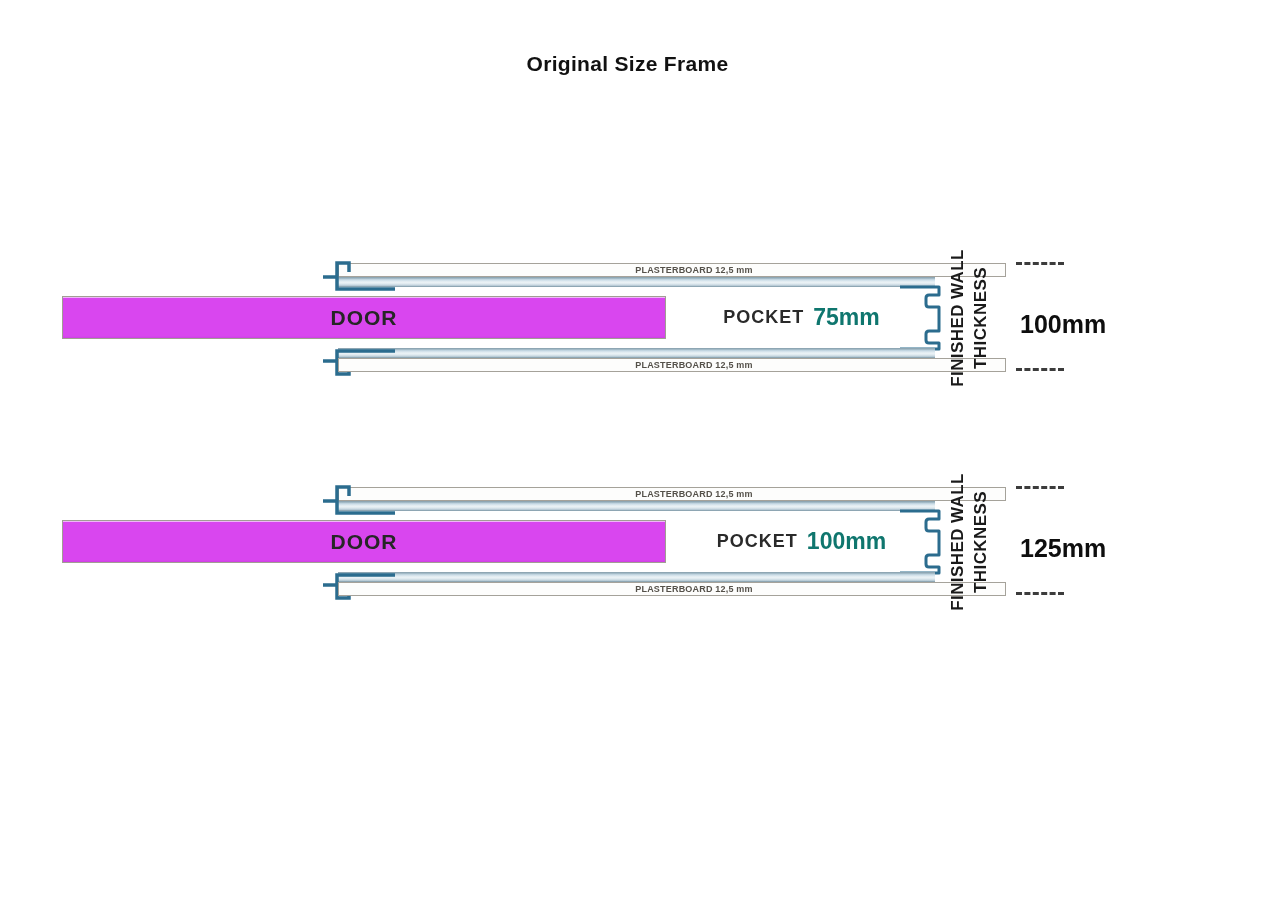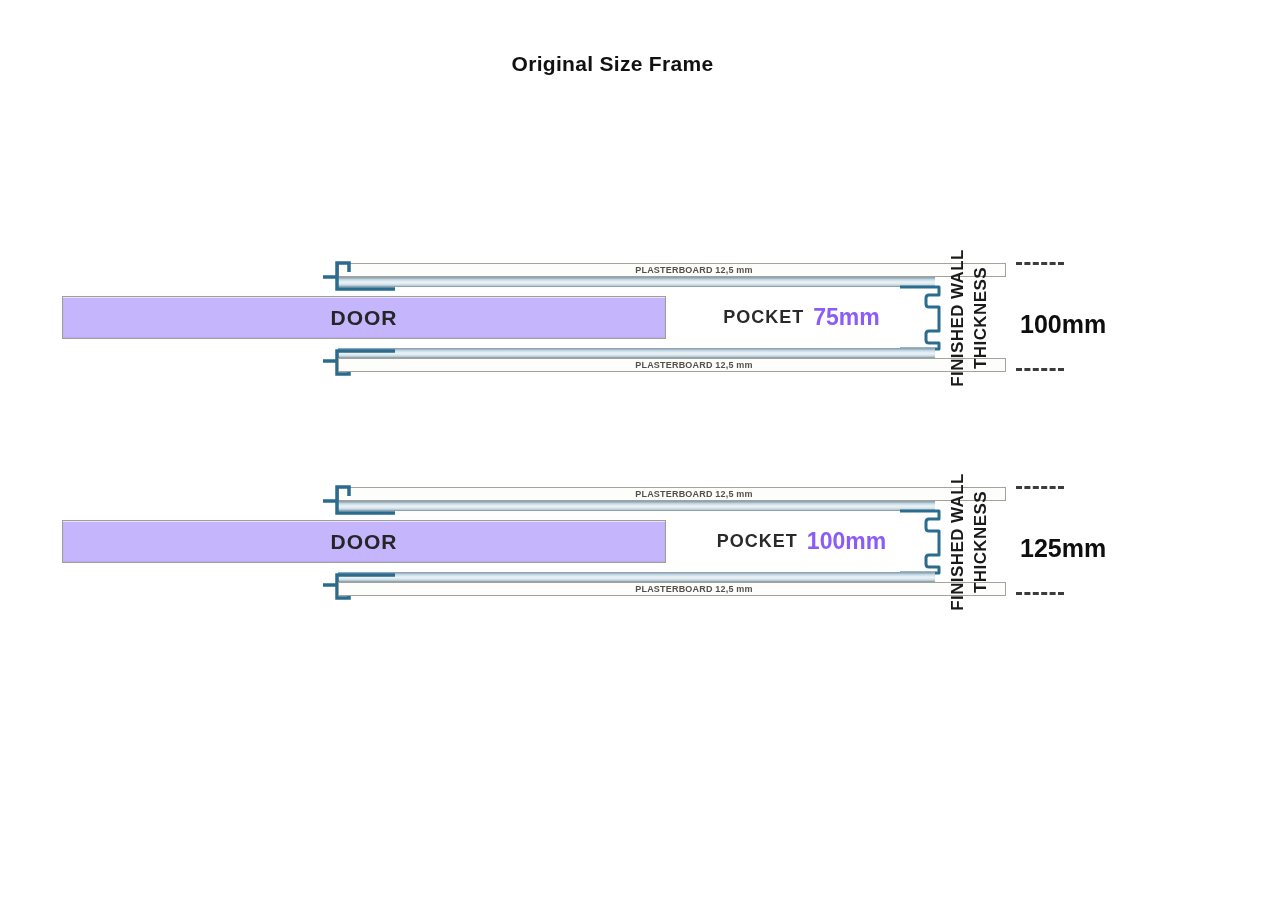--- a/index.html
+++ b/index.html
@@ -1,21 +1,21 @@
 <!DOCTYPE html>
 <html><head>
 <meta charset="utf-8">
 <style>
   html,body{margin:0;padding:0;background:#ffffff;}
   body{
     width:1280px;height:922px;position:relative;overflow:hidden;
     font-family:"Liberation Sans", sans-serif;color:#1c1c1c;
   }
   .title{
-    position:absolute;left:0;top:52px;width:1225px;text-align:center;
+    position:absolute;left:15px;top:52px;width:1225px;text-align:center;
     font-size:21px;font-weight:bold;letter-spacing:.3px;color:#111;
   }
   .diagram{position:absolute;left:0;width:1280px;height:170px;}
   .d1{top:263px;}
   .d2{top:487px;}
 
   .strip{
     position:absolute;left:338px;width:668px;height:14px;box-sizing:border-box;
     background:#fdfdfc;border:1px solid #a5a29a;
   }
@@ -29,32 +29,32 @@
   .band{
     position:absolute;left:338px;width:597px;height:10px;
     background:linear-gradient(180deg,#93adba 0%,#c9dbe6 22%,#ecf3f6 52%,#dde8ee 75%,#aec3cf 100%);
     border-top:1px solid #8ea6b3;border-bottom:1px solid #8ea6b3;box-sizing:border-box;
   }
   .band-top{top:14px;}
   .band-bottom{top:85px;}
 
   .door{
     position:absolute;left:62px;top:33px;width:604px;height:43px;box-sizing:border-box;
-    background:#c4b5fd;border:1px solid #a19e93;
+    background:#d946ef;border:1px solid #a19e93;
     box-shadow:inset 0 1px 0 rgba(255,255,255,.6), inset 0 -1px 2px rgba(0,0,0,.06);
     display:flex;align-items:center;justify-content:center;
   }
   .door-label{font-size:21px;font-weight:bold;letter-spacing:1px;color:#262626;}
 
   .pocket{
     position:absolute;left:668px;top:33px;width:267px;height:43px;
     display:flex;align-items:center;justify-content:center;gap:9px;white-space:nowrap;
   }
   .pocket .p1{font-size:18px;font-weight:bold;letter-spacing:1px;color:#2a2a2a;}
-  .pocket .p2{font-size:23px;font-weight:bold;color:#8b5cf6;}
+  .pocket .p2{font-size:23px;font-weight:bold;color:#0f766e;}
 
   .bracket{position:absolute;left:316px;}
   .bracket-top{top:-6px;}
   .bracket-bottom{top:86px;}
   .post{position:absolute;left:868px;top:18px;}
 
   .wall-label{
     position:absolute;left:896px;top:26px;width:160px;height:58px;
     transform:rotate(-90deg);text-align:center;
     font-size:17px;font-weight:bold;line-height:1.35;letter-spacing:.4px;color:#1a1a1a;

